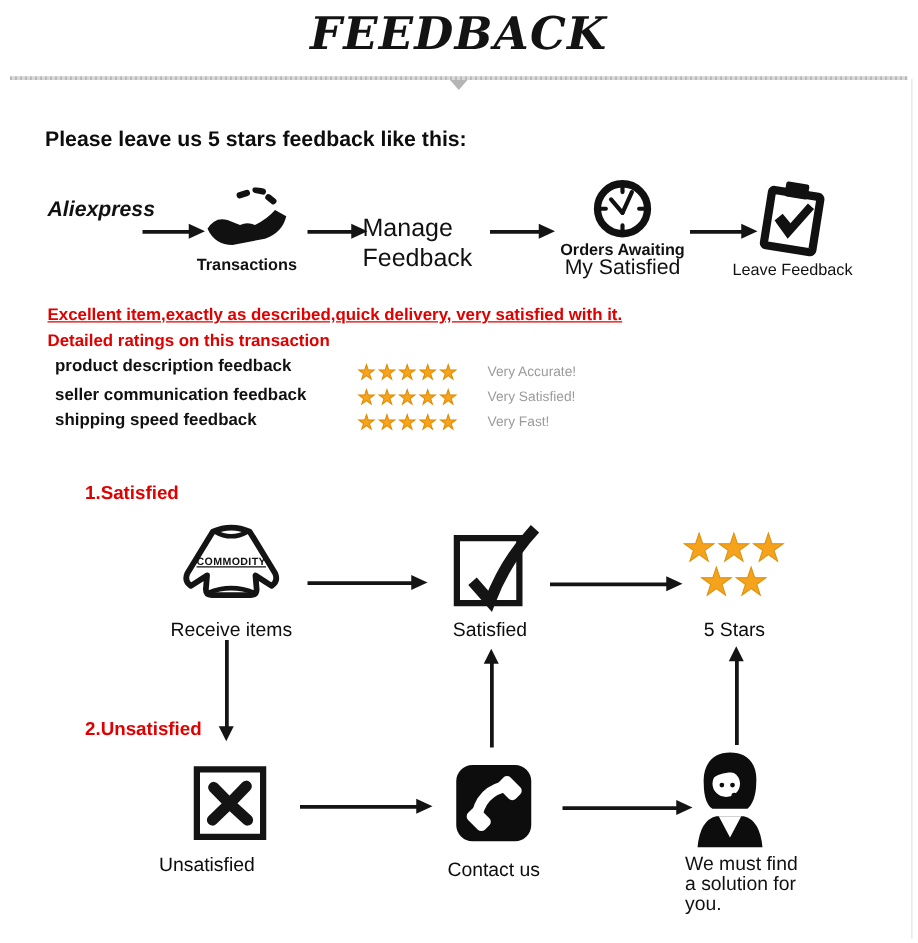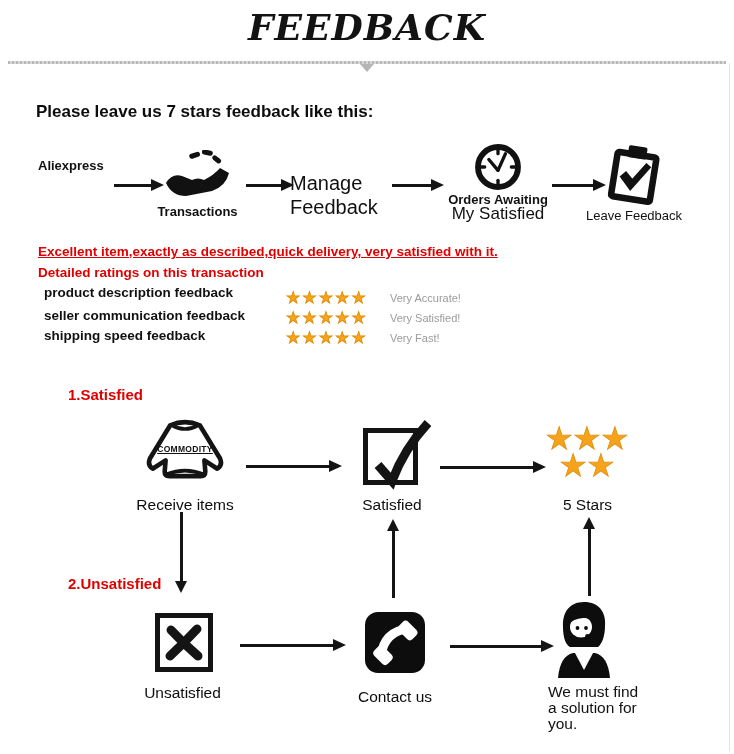--- a/index.html
+++ b/index.html
@@ -15,21 +15,21 @@
   }
   .separator{position:absolute;left:8px;top:61px;width:718px;height:3px;
     background:repeating-linear-gradient(90deg,#b9b9b9 0 2px,#d9d9d9 2px 4px);}
   .separator-notch{position:absolute;left:360px;top:64px;width:0;height:0;
     border-left:7px solid transparent;border-right:7px solid transparent;border-top:8px solid #b5b5b5;}
   .edge-right{position:absolute;left:729px;top:63px;width:1px;height:688px;background:#e4e4e4;}
   .intro-heading{position:absolute;left:36px;top:102px;font-size:17px;font-weight:bold;color:#0d0d0d;}
   
   .step-my{position:absolute;left:38px;top:156px;}
   .step-my .big{font-size:46px;font-weight:bold;line-height:42px;letter-spacing:1px;}
-  .step-my .small{font-size:13px;font-weight:bold;margin-top:2px;}
+  .step-my .small{font-size:17px;font-weight:bold;margin-top:2px;font-style:italic;}
   .step-label{position:absolute;font-size:13px;font-weight:bold;text-align:center;}
   .manage-label{position:absolute;left:290px;top:171px;width:105px;font-size:20px;line-height:24px;font-weight:400;}
   .orders-line1{position:absolute;left:433px;top:192px;width:130px;text-align:center;font-size:13px;font-weight:bold;}
   .orders-line2{position:absolute;left:433px;top:204px;width:130px;text-align:center;font-size:17px;font-weight:400;}
   .leave-label{position:absolute;left:573px;top:208px;width:122px;text-align:center;font-size:13px;font-weight:500;}
   
   .ar{position:absolute;height:3px;background:#141414;}
   .ar:after{content:'';position:absolute;right:-12px;top:-5px;border-left:13px solid #141414;
     border-top:6px solid transparent;border-bottom:6px solid transparent;}
   .ar-v{position:absolute;width:3px;background:#141414;}
@@ -63,21 +63,21 @@
 </head>
 <body>
 
 <div class="canvas">
 
   <div class="page-title">FEEDBACK</div>
   <div class="separator"></div>
   <div class="separator-notch"></div>
   <div class="edge-right"></div>
 
-  <div class="intro-heading">Please leave us 7 stars feedback like this:</div>
+  <div class="intro-heading">Please leave us 5 stars feedback like this:</div>
 
   <div class="step-my">
     <div class="small">Aliexpress</div>
   </div>
 
   <div class="ar" style="left:114px;top:184px;width:38px;"></div>
 
   <svg style="position:absolute;left:162px;top:150px;" width="70" height="50" viewBox="0 0 70 50">
     <g fill="#111">
       <rect x="27" y="3" width="11" height="5" rx="2.5" transform="rotate(-18 32 5)"></rect>
@@ -163,21 +163,21 @@
   <div class="node-label" style="left:550px;top:496px;width:75px;">5 Stars</div>
 
   <div class="ar-v down" style="left:180px;top:512px;height:70px;"></div>
   <div class="branch-label" style="left:68px;top:575px;">2.Unsatisfied</div>
 
   <div class="xbox">
     <svg width="48" height="49" viewBox="0 0 48 49">
       <path d="M11,12 Q24,26 38,38 M37,11 Q24,25 10,38" fill="none" stroke="#141414" stroke-width="9" stroke-linecap="round"></path>
     </svg>
   </div>
-  <div class="node-label" style="left:135px;top:684px;width:95px;">Unsatisfied</div>
+  <div class="node-label" style="left:118px;top:684px;width:95px;">Unsatisfied</div>
 
   <div class="ar" style="left:240px;top:644px;width:94px;"></div>
 
   <div class="phone">
     <svg width="60" height="61" viewBox="0 0 60 60">
       <g transform="rotate(-45 30 30)" fill="#fff">
         <rect x="6" y="21" width="13" height="19" rx="4"></rect>
         <rect x="41" y="21" width="13" height="19" rx="4"></rect>
         <path d="M10,30 Q30,14 50,30" fill="none" stroke="#fff" stroke-width="9"></path>
       </g>

